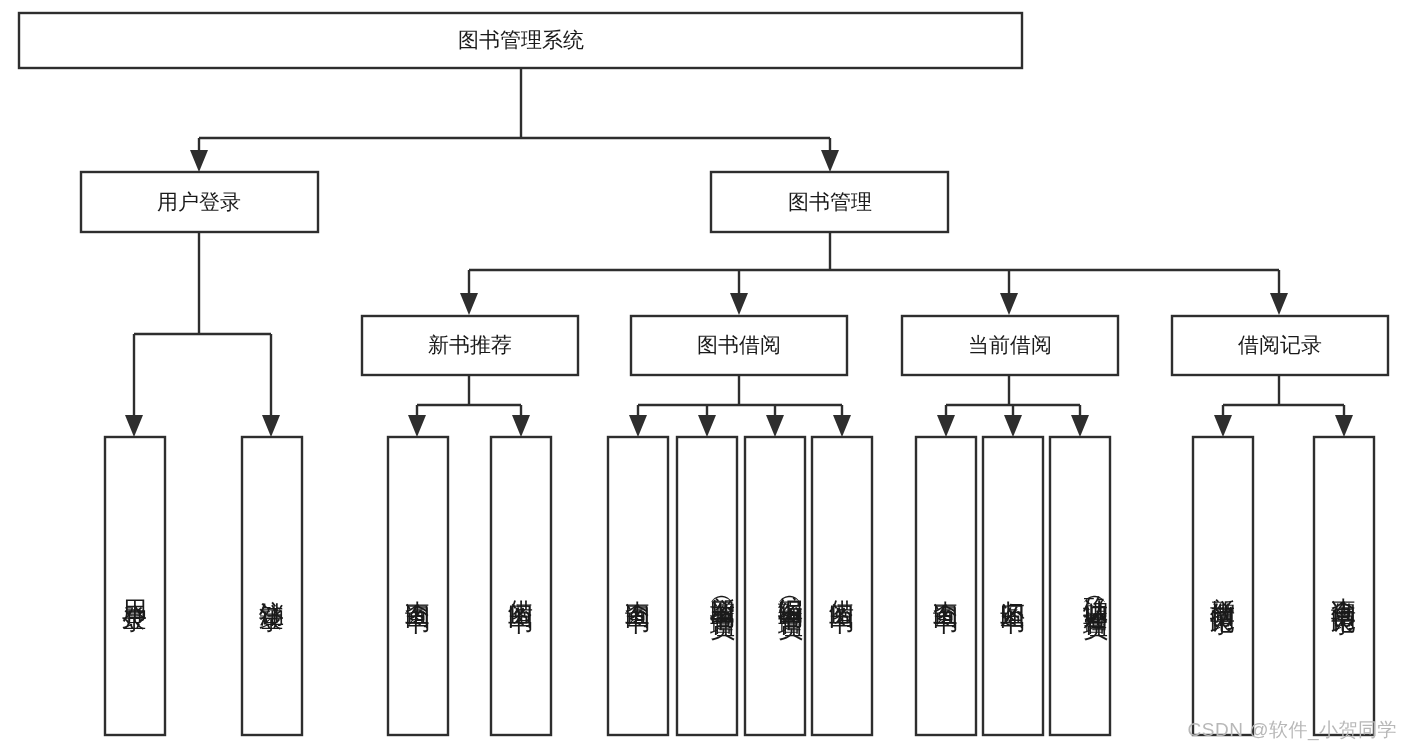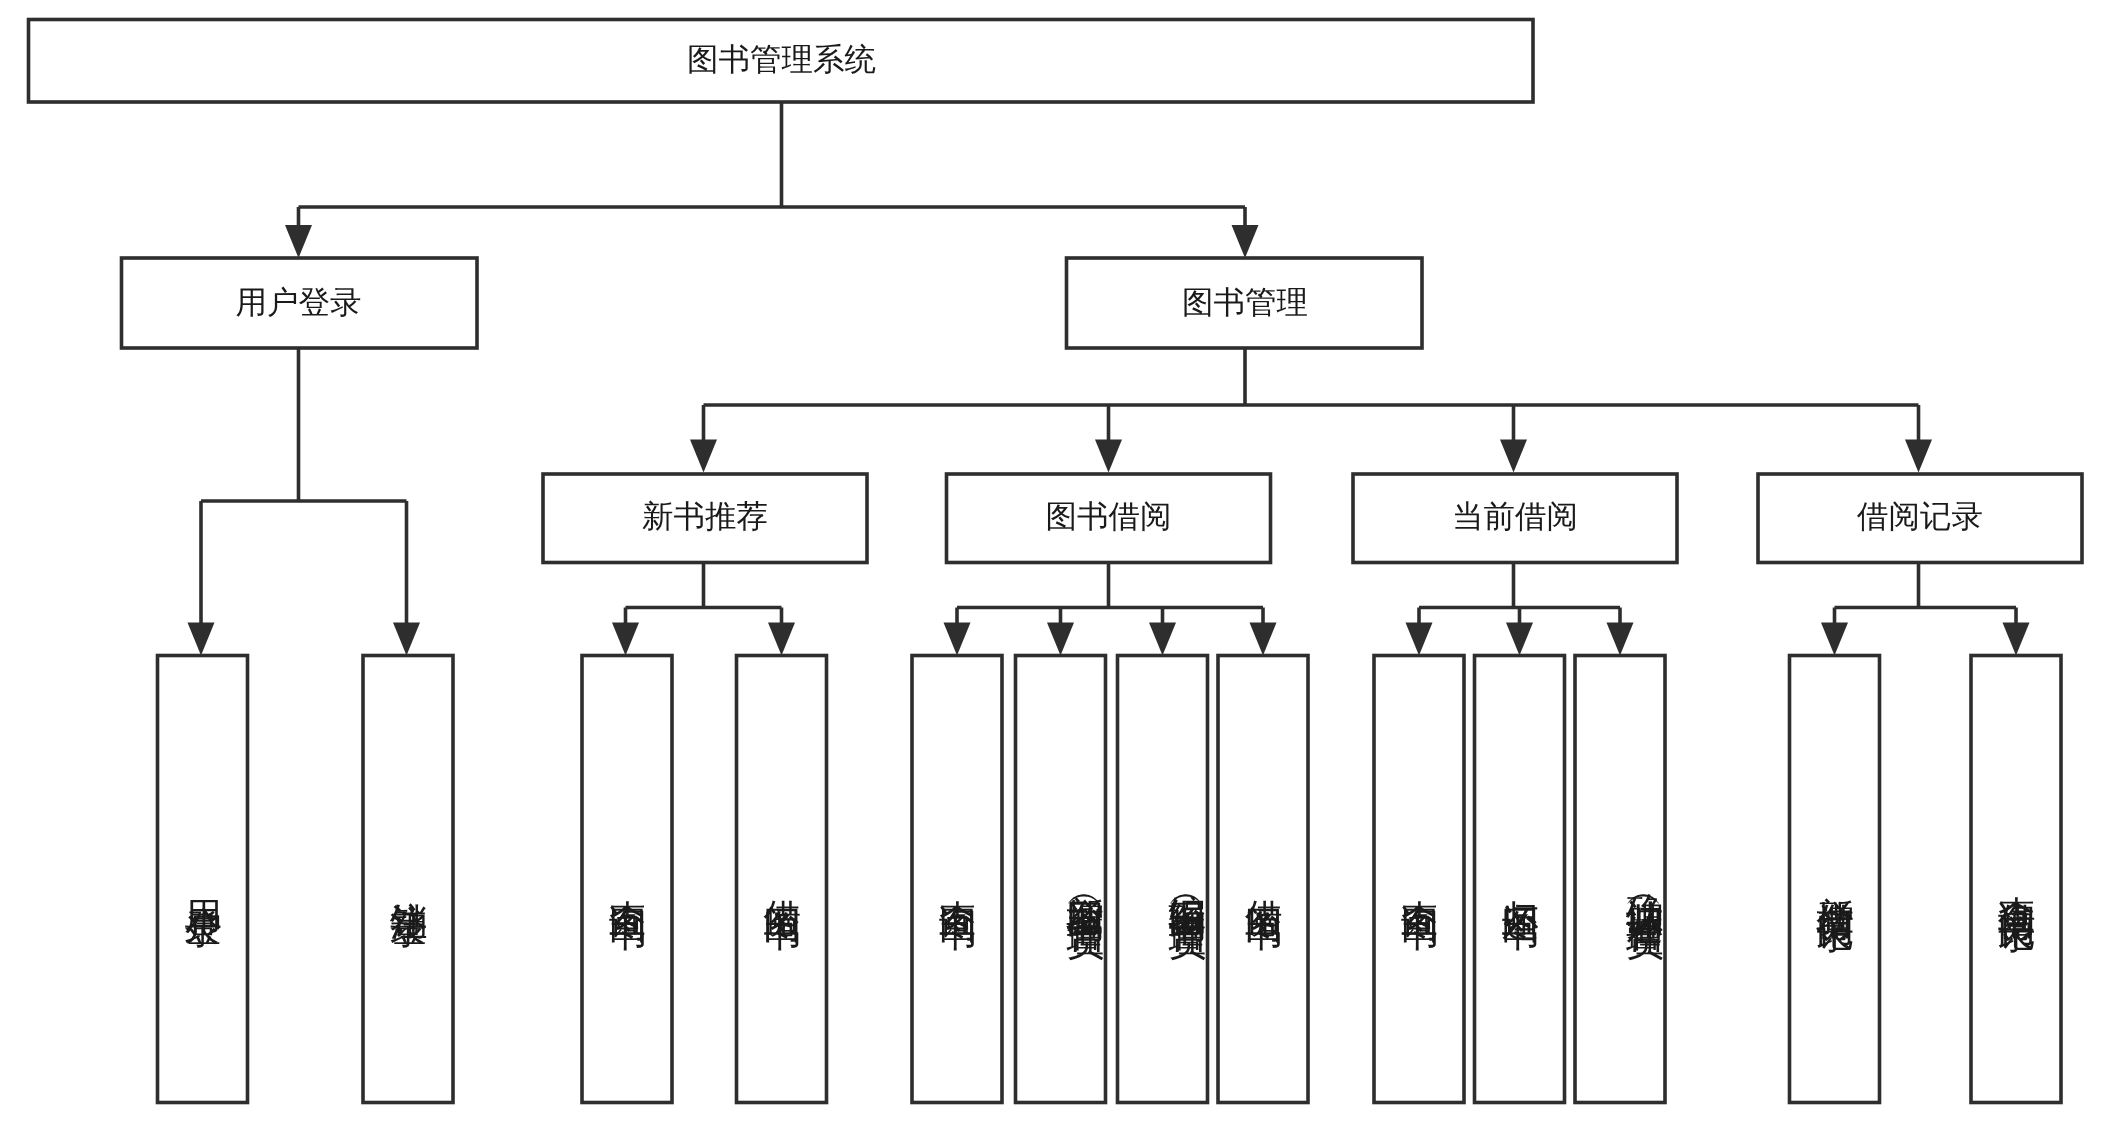--- a/index.html
+++ b/index.html
@@ -218,13 +218,14 @@
   <div class="leaf-label" style="left:745px; top:437px; width:60px; height:298px; align-items:flex-start; padding-top:6px; box-sizing:border-box;">编辑图书（管理员）</div>
   <div class="leaf-label" style="left:812px; top:437px; width:60px; height:298px;">借阅图书</div>
 
   <div class="leaf-label" style="left:916px; top:437px; width:60px; height:298px;">查询图书</div>
   <div class="leaf-label" style="left:983px; top:437px; width:60px; height:298px;">归还图书</div>
   <div class="leaf-label" style="left:1050px; top:437px; width:60px; height:298px; align-items:flex-start; padding-top:6px; box-sizing:border-box;">确认归还（管理员）</div>
 
   <div class="leaf-label" style="left:1193px; top:437px; width:60px; height:298px;">新增借阅记录</div>
   <div class="leaf-label" style="left:1314px; top:437px; width:60px; height:298px;">查询借阅记录</div>
 
+  <div class="watermark">CSDN @软件_小贺同学</div>
 </div>
 
 </body></html>

